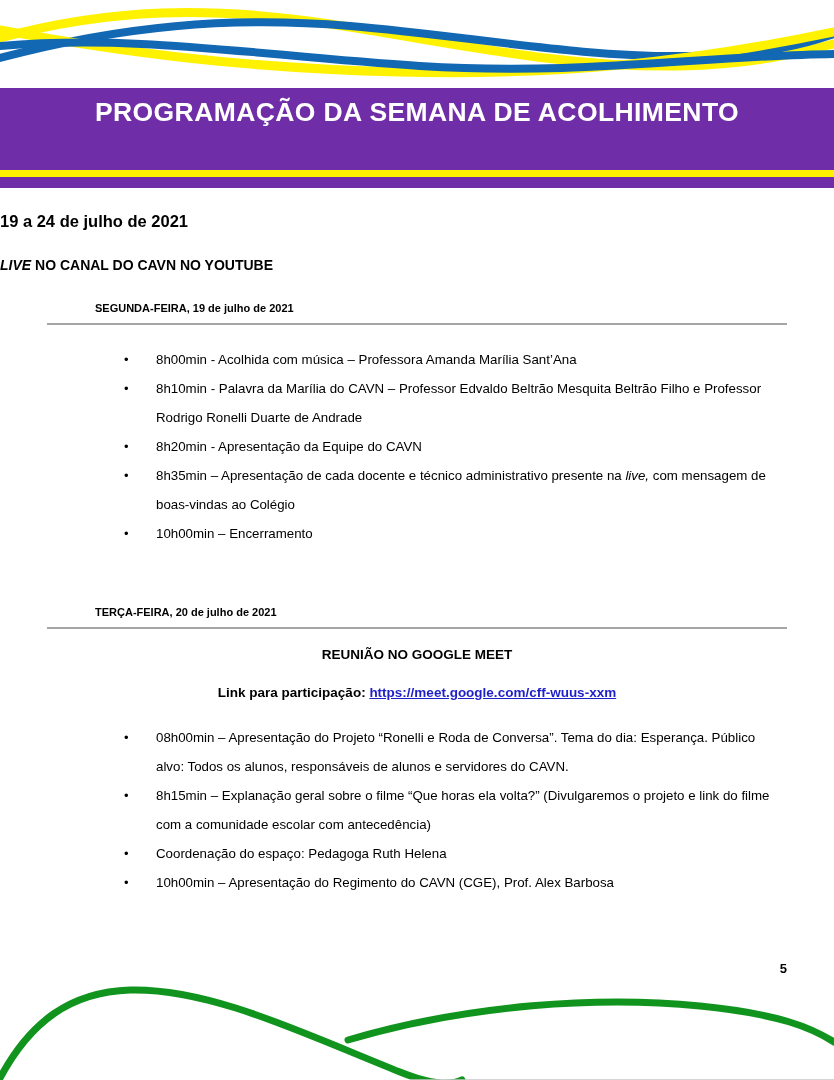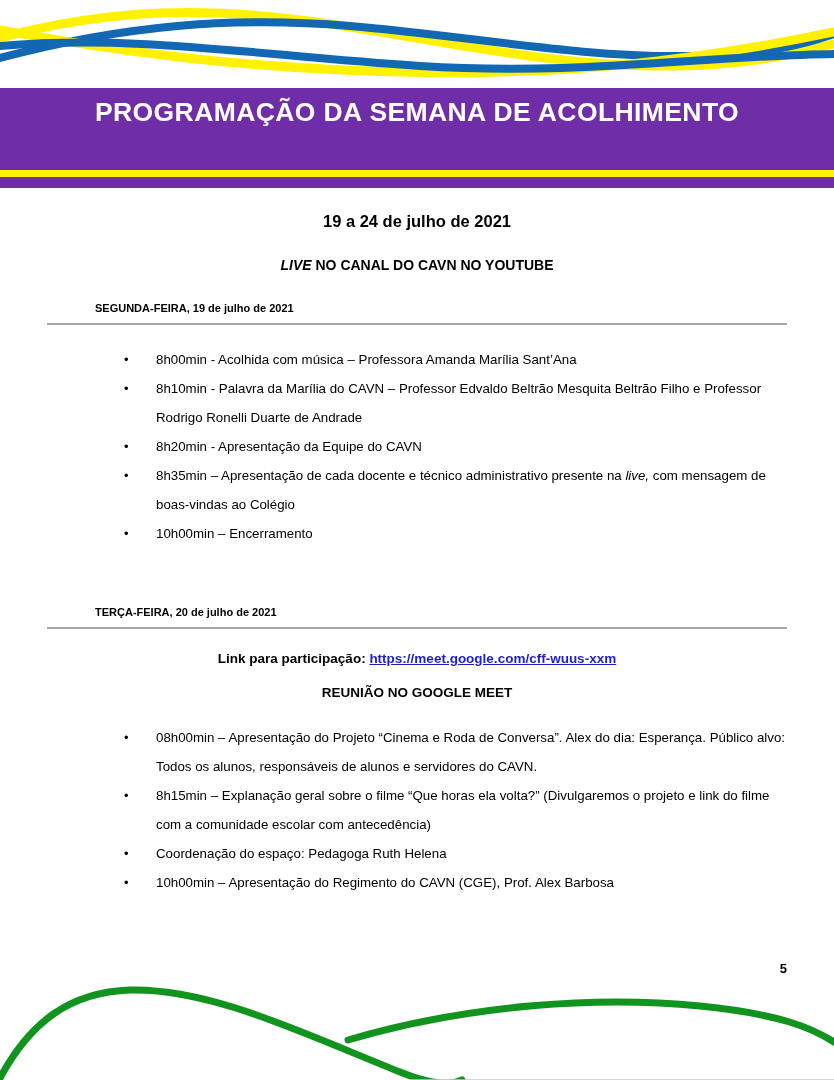--- a/index.html
+++ b/index.html
@@ -73,21 +73,20 @@
 
   
   .doc-body {
     position: absolute;
     left: 0;
     top: 177px;
     width: 834px;
   }
 
   .centered-line {
-    text-align: center;
     font-weight: bold;
     line-height: 1.2;
   }
   .date-range {
     margin-top: 35px;
     font-size: 16.5px;
   }
   .live-line {
     margin-top: 25px;
     font-size: 14px;
@@ -222,30 +221,30 @@
       </li>
       <li>
         <span class="bullet"></span>
         <b>10h00min</b><span> – Encerramento</span>
       </li>
     </ul>
 
     <div class="day-heading" style="margin-top:58px;">TERÇA-FEIRA, 20 de julho de 2021</div>
     <div class="rule"></div>
 
+    <div class="sub-centered meet-title">REUNIÃO NO GOOGLE MEET</div>
+
     <div class="sub-centered meet-link-line">
       <span>Link para participação: </span><a class="meet-link" href="#">https://meet.google.com/cff-wuus-xxm</a>
     </div>
 
-    <div class="sub-centered meet-title">REUNIÃO NO GOOGLE MEET</div>
-
     <ul class="agenda second">
       <li>
         <span class="bullet"></span>
-        <b>08h00min</b><span> – Apresentação do Projeto “Cinema e Roda de Conversa”. Alex do dia: Esperança. Público alvo: Todos os alunos, responsáveis de alunos e servidores do CAVN.</span>
+        <b>08h00min</b><span> – Apresentação do Projeto “Ronelli e Roda de Conversa”. Tema do dia: Esperança. Público alvo: Todos os alunos, responsáveis de alunos e servidores do CAVN.</span>
       </li>
       <li>
         <span class="bullet"></span>
         <b>8h15min</b><span> – Explanação geral sobre o filme “Que horas ela volta?” (Divulgaremos o projeto e link do filme com a comunidade escolar com antecedência)</span>
       </li>
       <li>
         <span class="bullet"></span>
         <b>Coordenação do espaço:</b><span> Pedagoga Ruth Helena</span>
       </li>
       <li>

